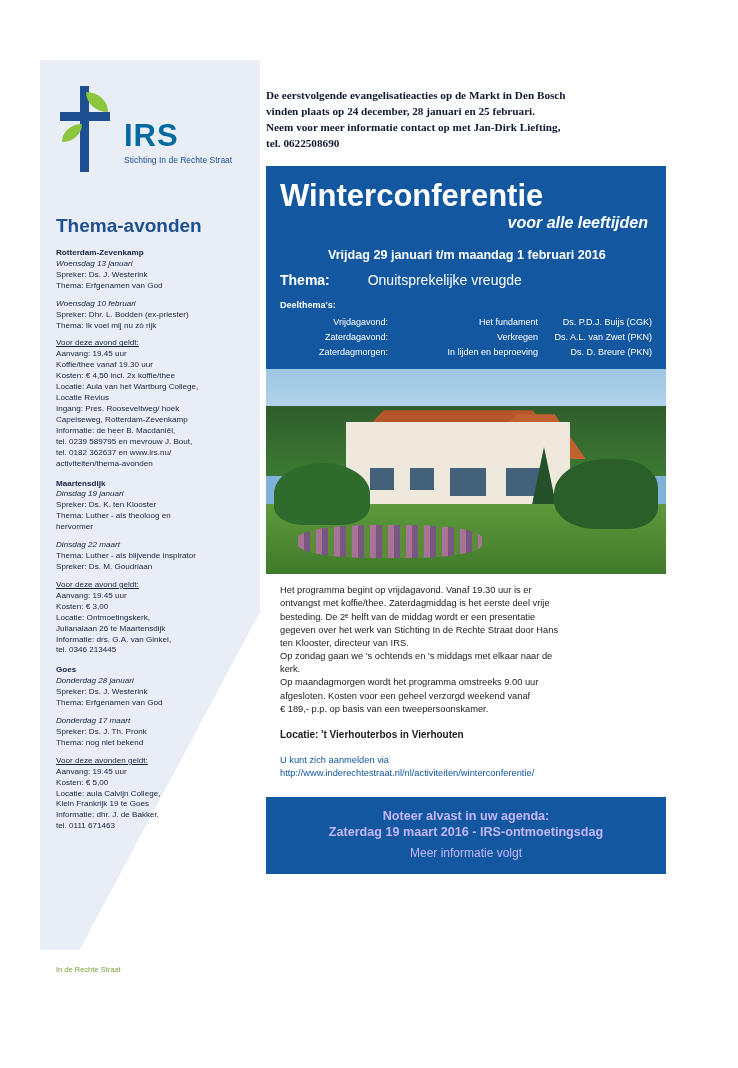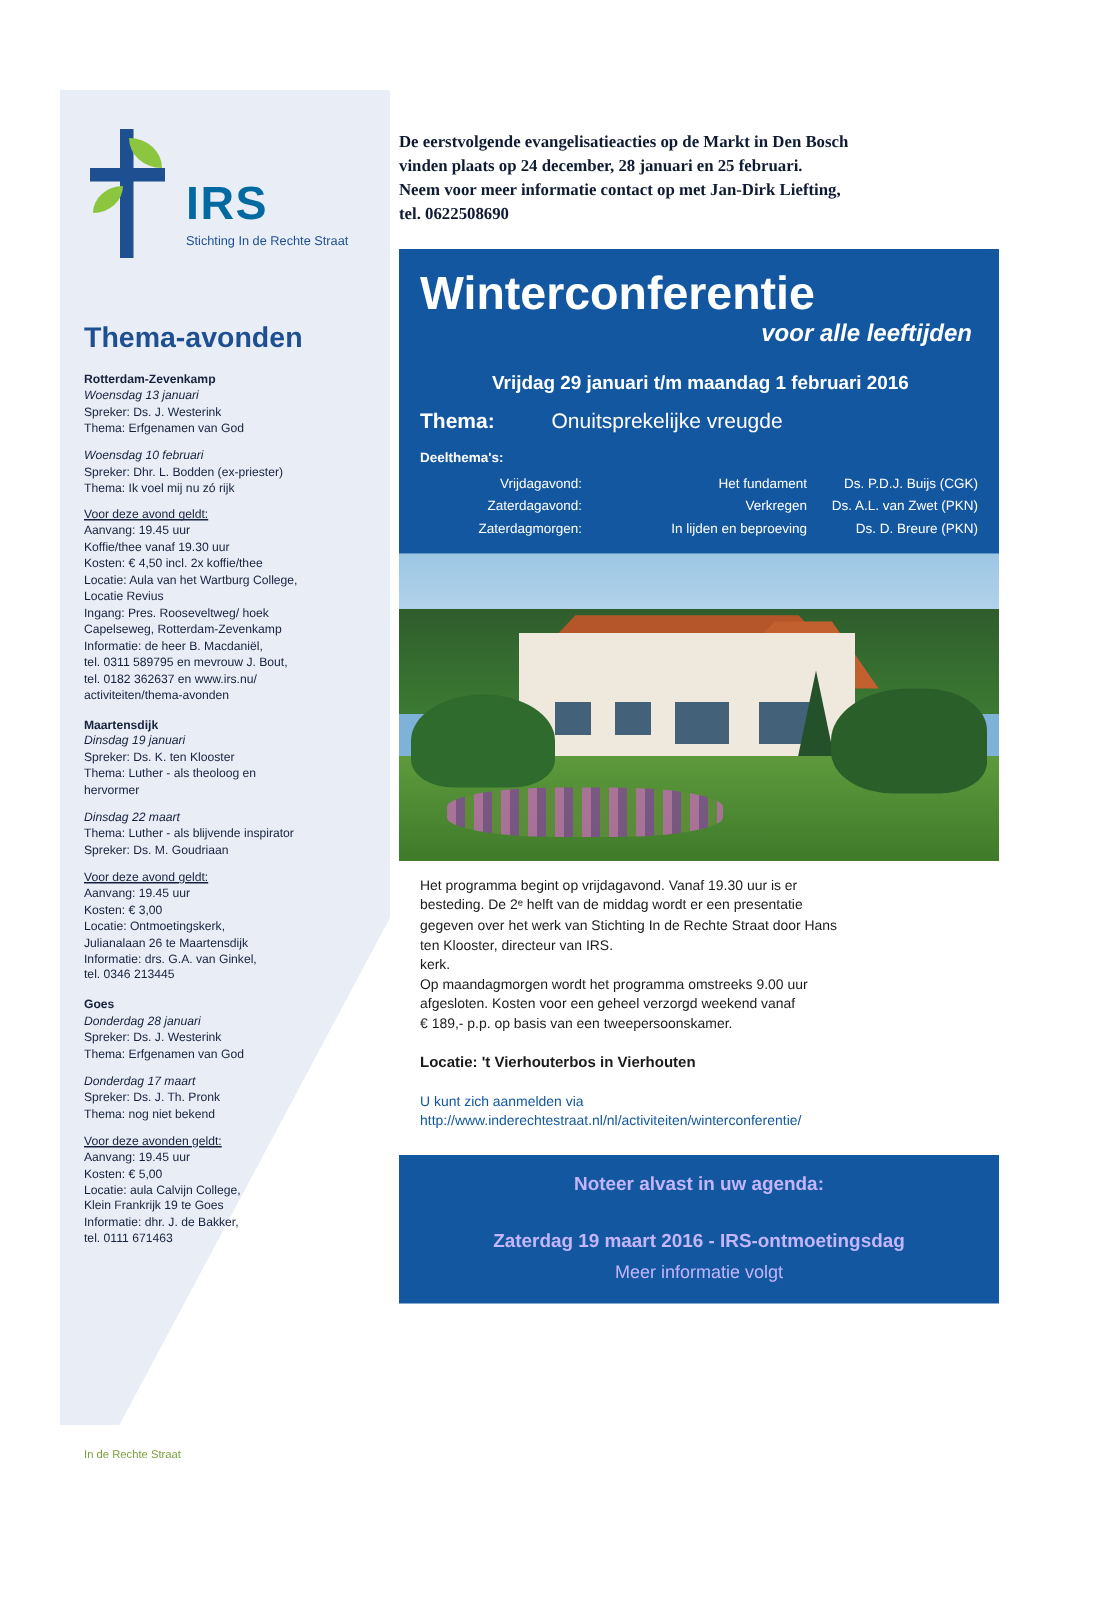--- a/index.html
+++ b/index.html
@@ -294,21 +294,21 @@
   .agenda-box {
     margin-top: 10px;
     width: 400px;
     background: #1257a0;
     color: #c4b5fd;
     text-align: center;
     padding: 12px 0 14px 0;
     font-family: "Liberation Sans", sans-serif;
   }
   .agenda-1 { font-size: 12.6px; font-weight: bold; }
-  .agenda-2 { font-size: 12.6px; font-weight: bold; margin-top: 24px; }
+  .agenda-2 { font-size: 12.6px; font-weight: bold; margin-top: 2px; }
   .agenda-3 { font-size: 12px; margin-top: 7px; }
 </style>
 </head>
 <body>
 
 <div id="left-column">
   <div class="left-bg"></div>
 
   <div class="logo-block">
     <span class="logo-cross">
@@ -340,21 +340,21 @@
       <div class="underline-head">Voor deze avond geldt:</div>
       <div>
         <div>Aanvang: 19.45 uur</div>
         <div>Koffie/thee vanaf 19.30 uur</div>
         <div>Kosten: € 4,50 incl. 2x koffie/thee</div>
         <div>Locatie: Aula van het Wartburg College,</div>
         <div>Locatie Revius</div>
         <div>Ingang: Pres. Rooseveltweg/ hoek</div>
         <div>Capelseweg, Rotterdam-Zevenkamp</div>
         <div>Informatie: de heer B. Macdaniël,</div>
-        <div>tel. 0311 589795 en mevrouw J. Bout,</div>
+        <div>tel. 0239 589795 en mevrouw J. Bout,</div>
         <div>tel. 0182 362637 en www.irs.nu/</div>
         <div>activiteiten/thema-avonden</div>
       </div>
       <div class="city">Maartensdijk</div>
       <div class="blk">
         <div class="ital">Dinsdag 19 januari</div>
         <div>Spreker: Ds. K. ten Klooster</div>
         <div>Thema: Luther - als theoloog en</div>
         <div>hervormer</div>
       </div>
@@ -450,23 +450,25 @@
       <div class="conifer"></div>
       <div class="lawn"></div>
       <div class="bushL"></div>
       <div class="bushR"></div>
       <div class="flowers"></div>
     </div>
 
     <div class="body-text">
       <div id="body-lines">
           <div>Het programma begint op vrijdagavond. Vanaf 19.30 uur is er</div>
+          <div>ontvangst met koffie/thee. Zaterdagmiddag is het eerste deel vrije</div>
           <div>besteding. De 2ᵉ helft van de middag wordt er een presentatie</div>
           <div>gegeven over het werk van Stichting In de Rechte Straat door Hans</div>
           <div>ten Klooster, directeur van IRS.</div>
+          <div>Op zondag gaan we 's ochtends en 's middags met elkaar naar de</div>
           <div>kerk.</div>
           <div>Op maandagmorgen wordt het programma omstreeks 9.00 uur</div>
           <div>afgesloten. Kosten voor een geheel verzorgd weekend vanaf</div>
           <div>€ 189,- p.p. op basis van een tweepersoonskamer.</div>
         </div>
       <p class="loc-line">Locatie: 't Vierhouterbos in Vierhouten</p>
       <p class="aanmeld">
         <span>U kunt zich aanmelden via</span>
         <span class="url">http://www.inderechtestraat.nl/nl/activiteiten/winterconferentie/</span>
       </p>

